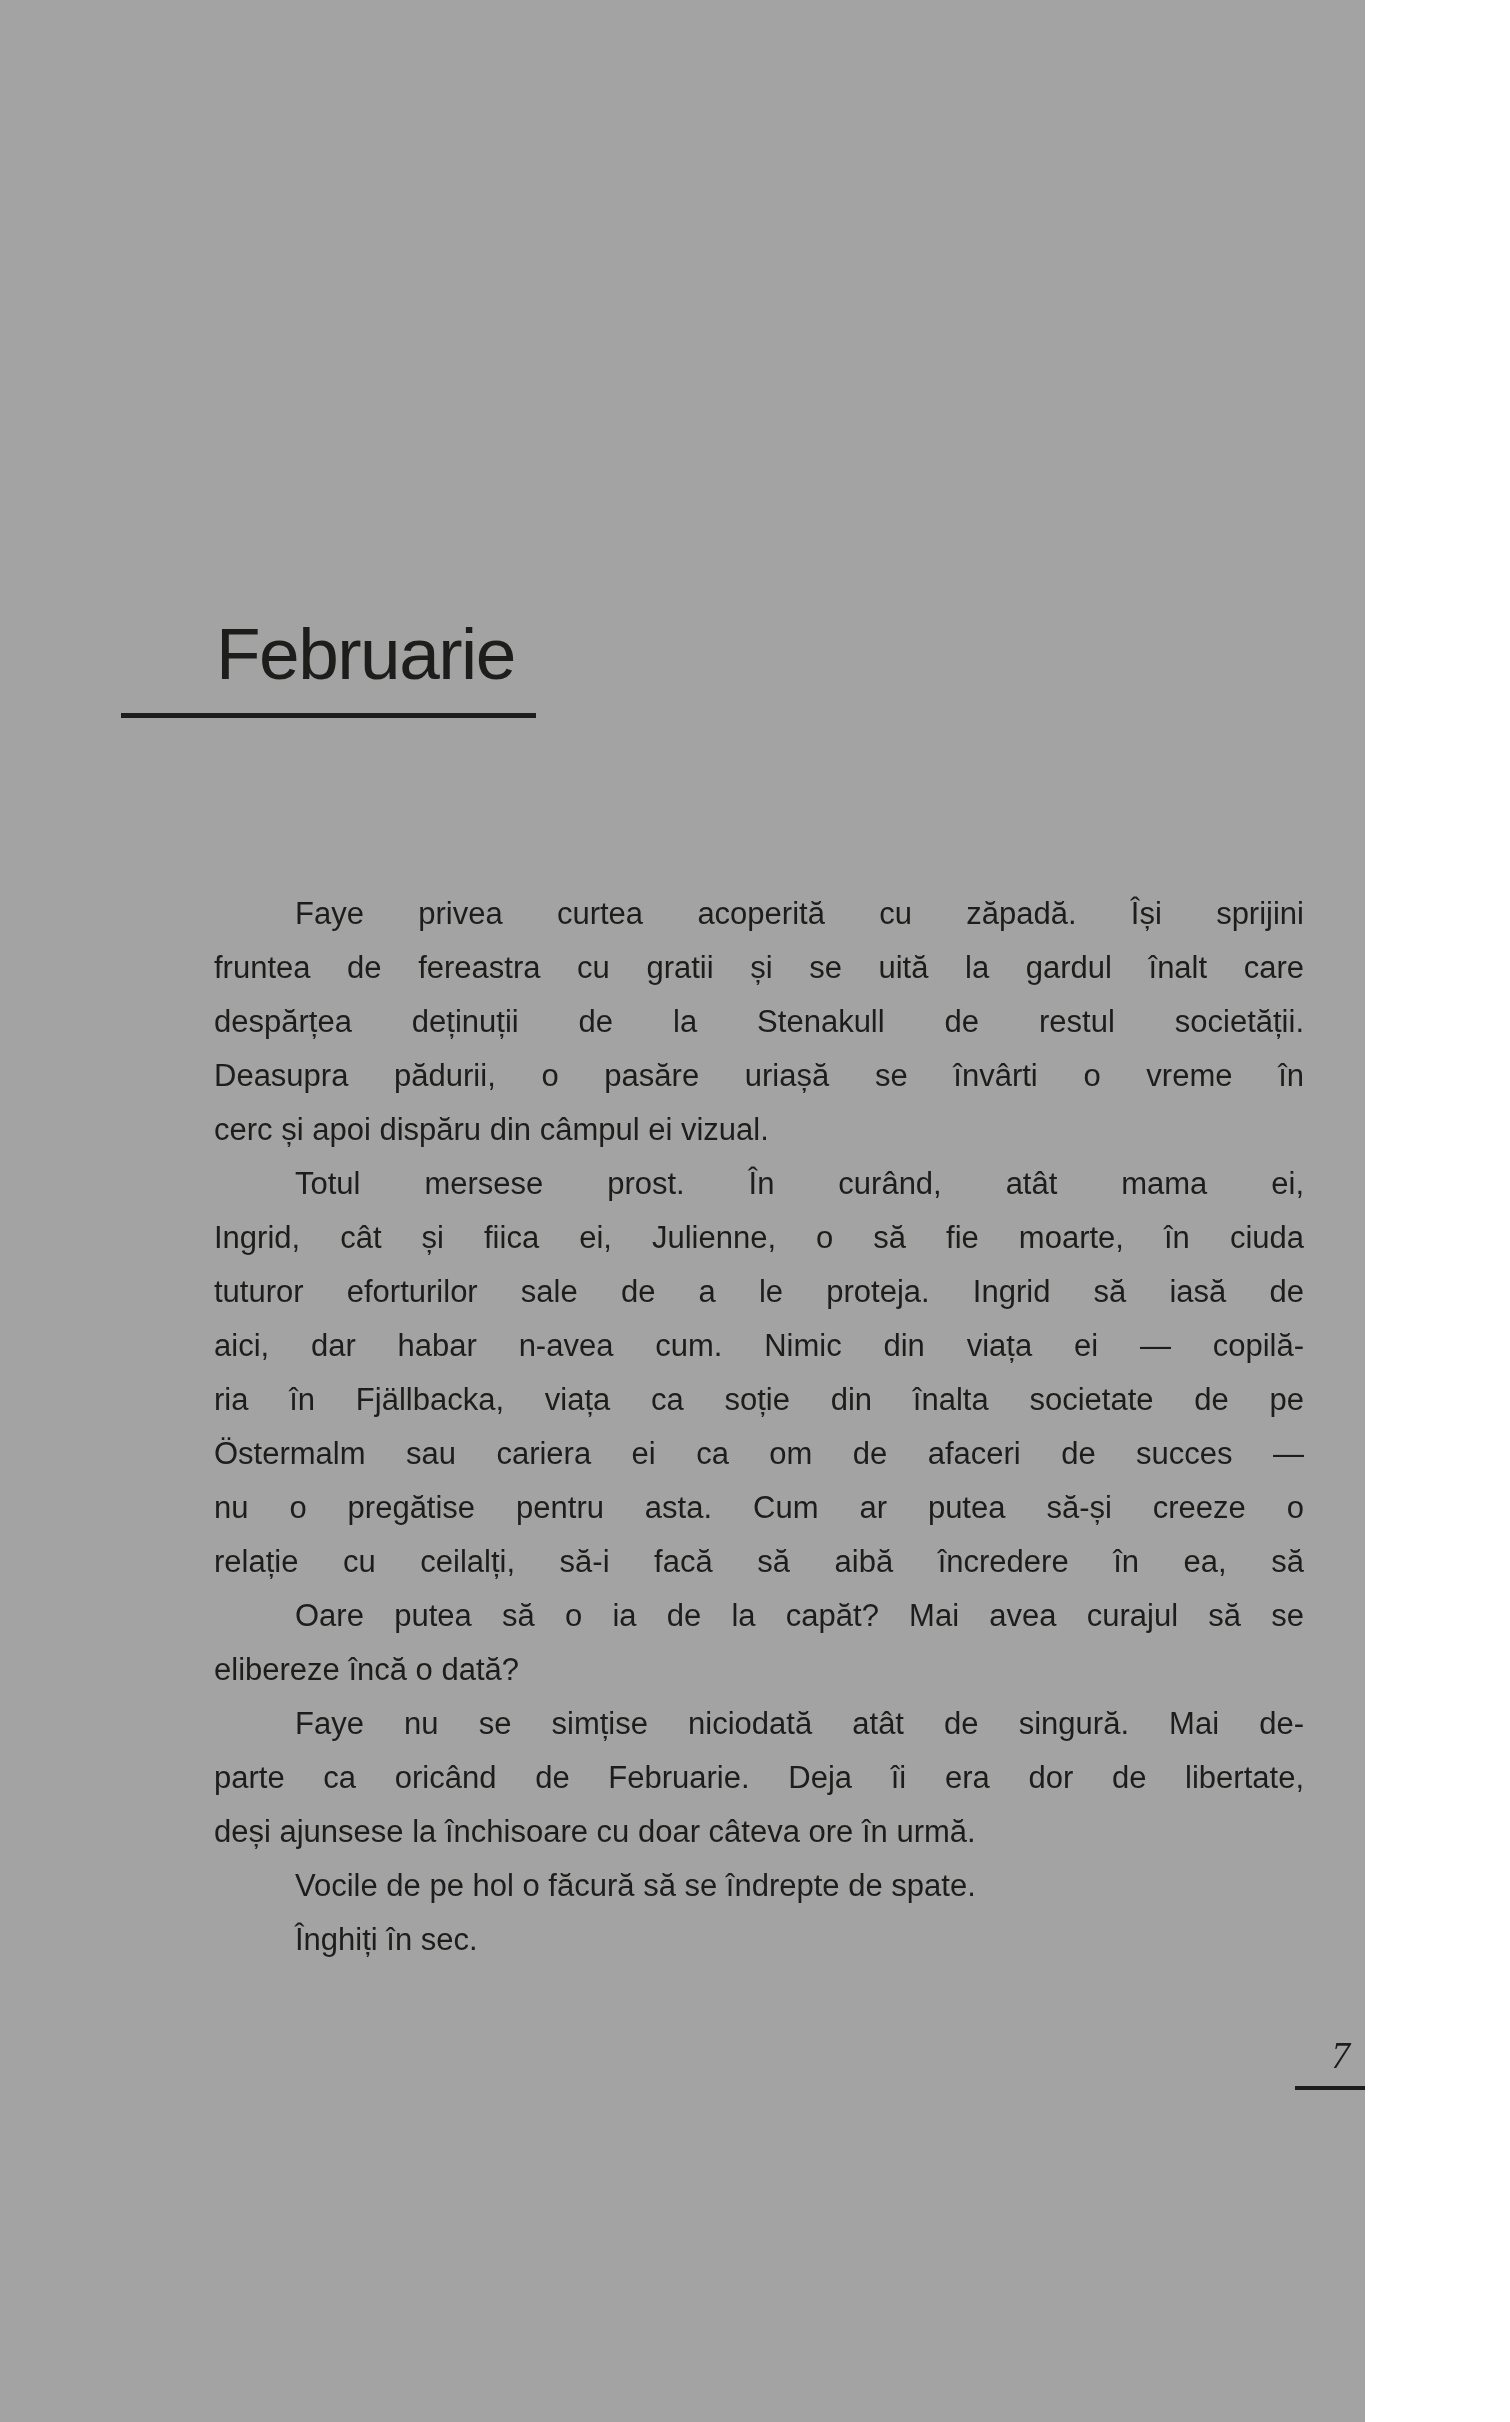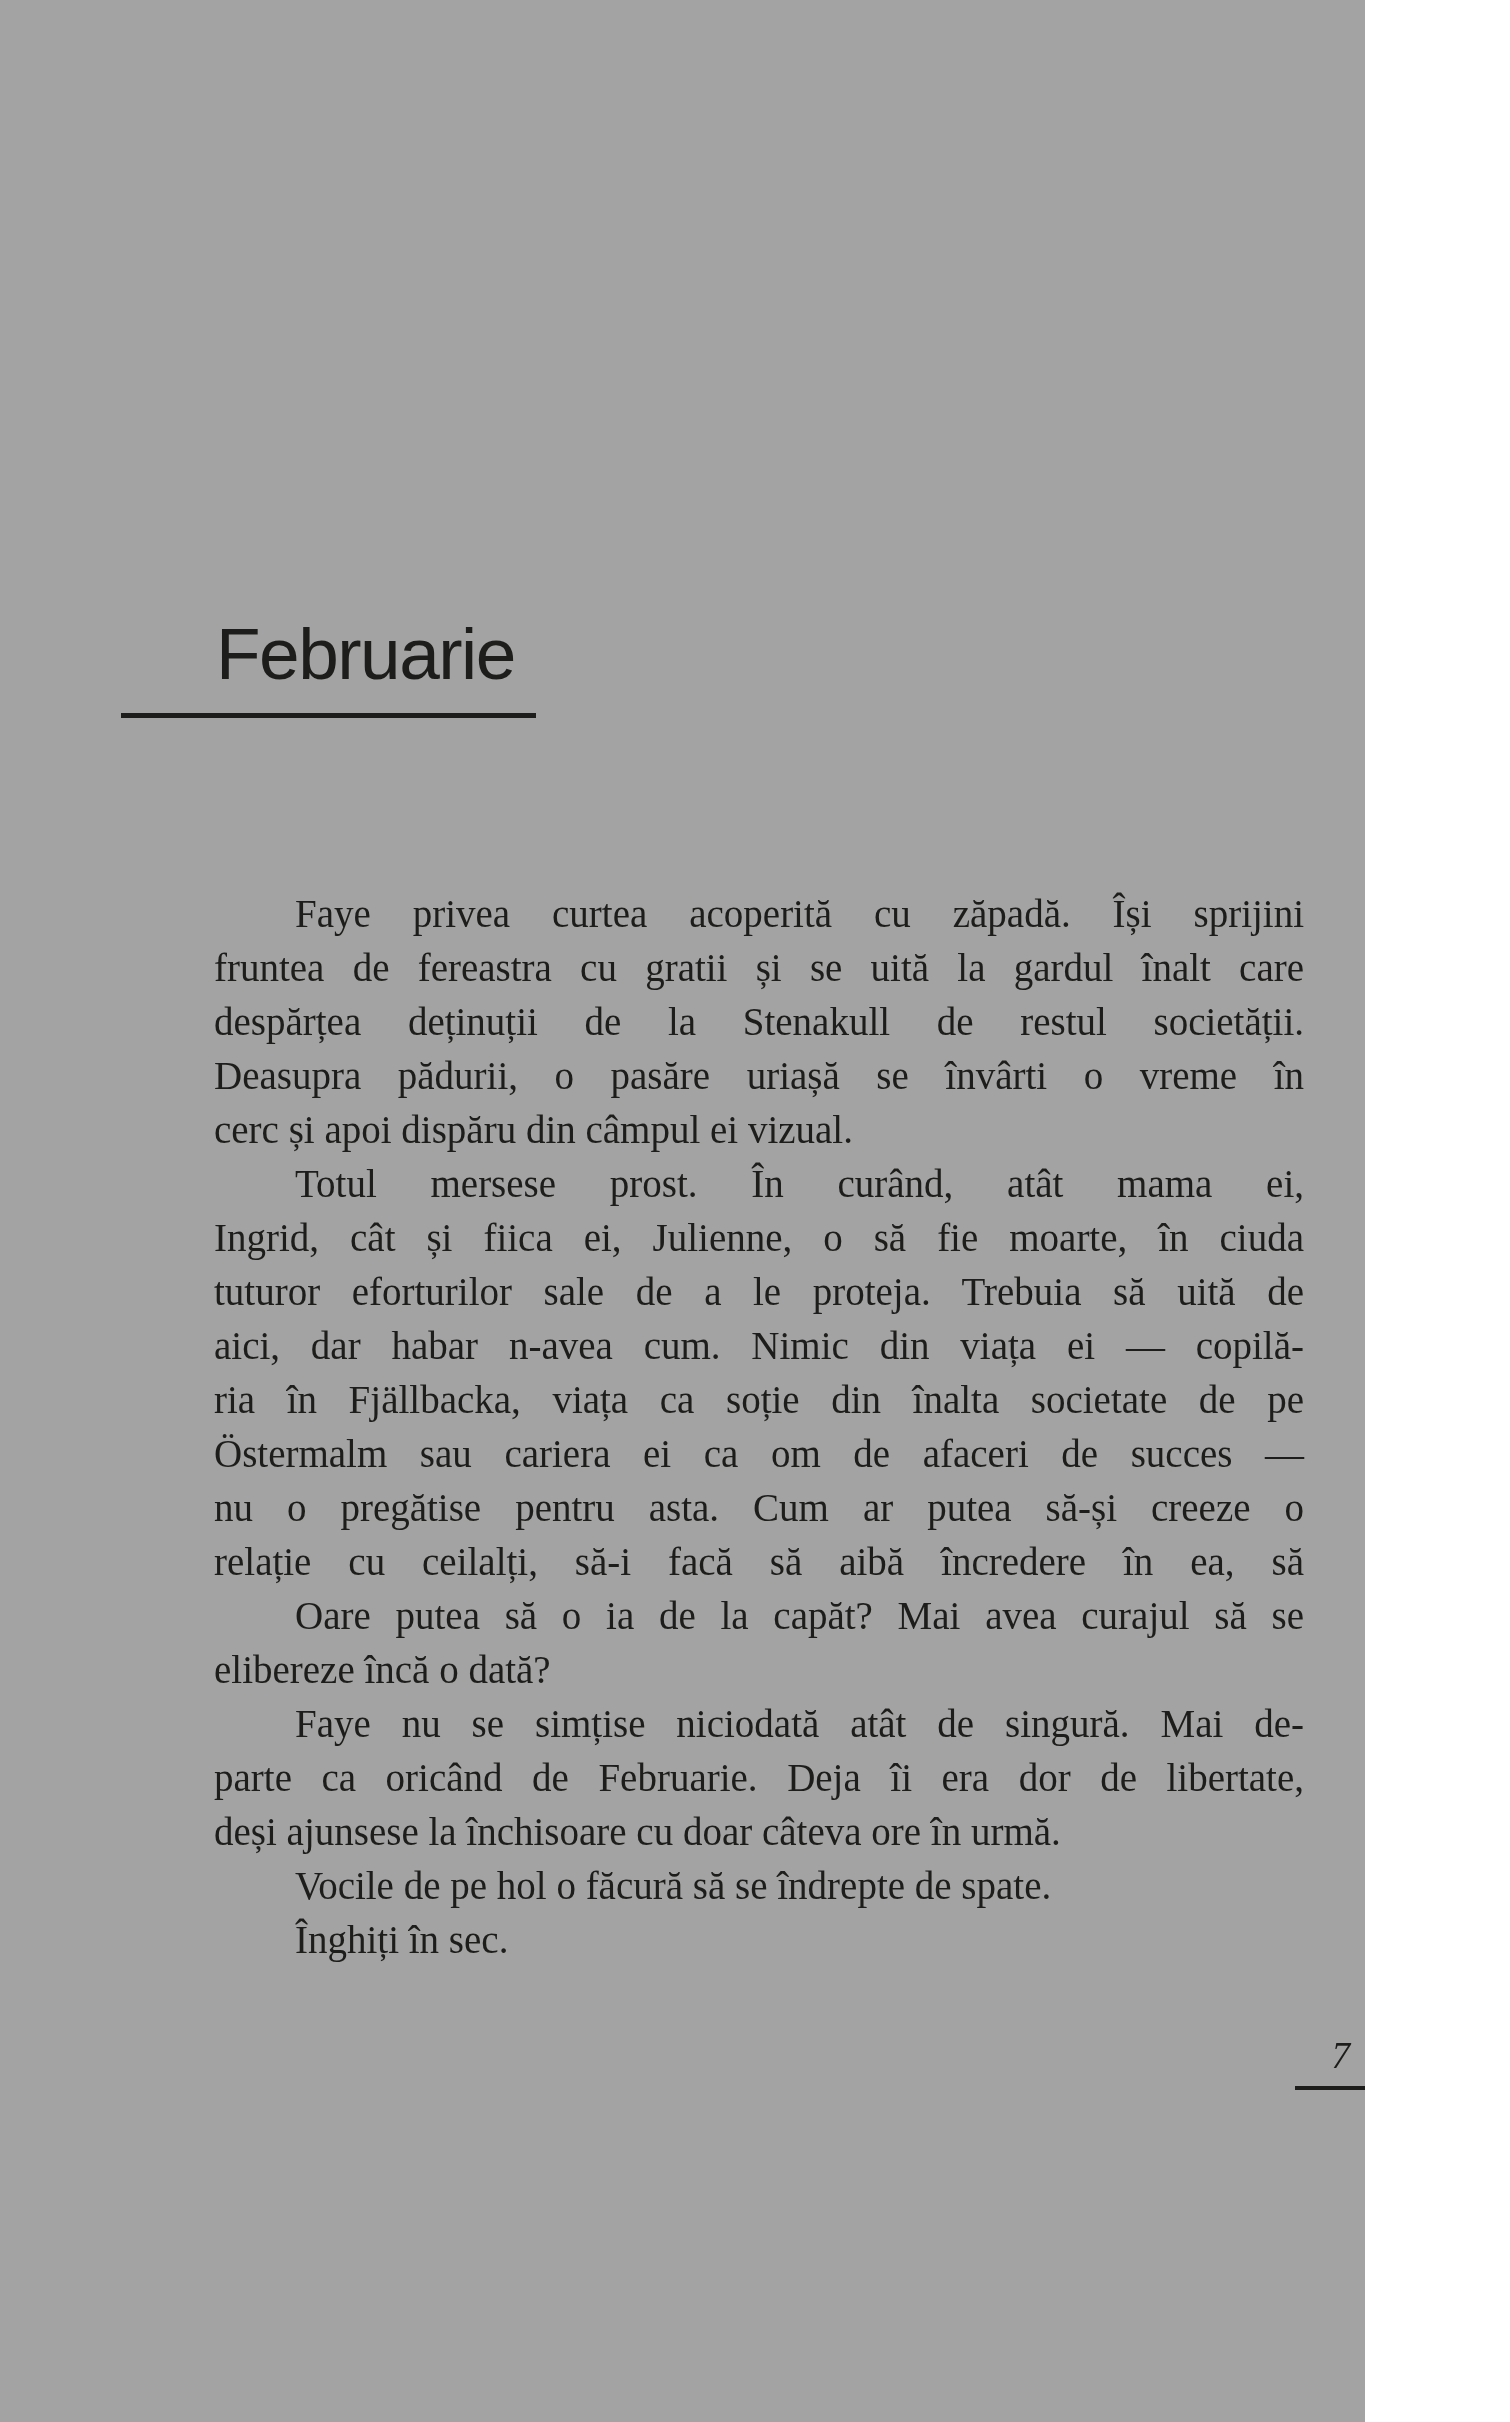--- a/index.html
+++ b/index.html
@@ -33,22 +33,22 @@
     top: 713px;
     width: 415px;
     height: 4.9px;
     background: #1d1d1b;
   }
   .body-text {
     position: absolute;
     left: 214px;
     top: 887px;
     width: 1090px;
-    font-family: Liberation Serif, serif;
-    font-size: 39px;
+    font-family: Liberation Sans, sans-serif;
+    font-size: 31px;
     line-height: 54px;
     color: #1d1d1b;
   }
   .text-line {
     text-align: justify;
     text-align-last: justify;
     height: 54px;
     overflow: visible;
     white-space: normal;
   }
@@ -94,21 +94,21 @@
   <div class="title-rule"></div>
 
   <div class="body-text" id="body-text">
       <div class="text-line indent">Faye privea curtea acoperită cu zăpadă. Își sprijini</div>
       <div class="text-line">fruntea de fereastra cu gratii și se uită la gardul înalt care</div>
       <div class="text-line">despărțea deținuții de la Stenakull de restul societății.</div>
       <div class="text-line">Deasupra pădurii, o pasăre uriașă se învârti o vreme în</div>
       <div class="text-line last">cerc și apoi dispăru din câmpul ei vizual.</div>
       <div class="text-line indent">Totul mersese prost. În curând, atât mama ei,</div>
       <div class="text-line">Ingrid, cât și fiica ei, Julienne, o să fie moarte, în ciuda</div>
-      <div class="text-line">tuturor eforturilor sale de a le proteja. Trebuia să uită de</div>
+      <div class="text-line">tuturor eforturilor sale de a le proteja. Ingrid să iasă de</div>
       <div class="text-line">aici, dar habar n-avea cum. Nimic din viața ei — copilă-</div>
       <div class="text-line">ria în Fjällbacka, viața ca soție din înalta societate de pe</div>
       <div class="text-line">Östermalm sau cariera ei ca om de afaceri de succes —</div>
       <div class="text-line">nu o pregătise pentru asta. Cum ar putea să-și creeze o</div>
       <div class="text-line">relație cu ceilalți, să-i facă să aibă încredere în ea, să</div>
       <div class="text-line indent">Oare putea să o ia de la capăt? Mai avea curajul să se</div>
       <div class="text-line last">elibereze încă o dată?</div>
       <div class="text-line indent">Faye nu se simțise niciodată atât de singură. Mai de-</div>
       <div class="text-line">parte ca oricând de Februarie. Deja îi era dor de libertate,</div>
       <div class="text-line last">deși ajunsese la închisoare cu doar câteva ore în urmă.</div>

